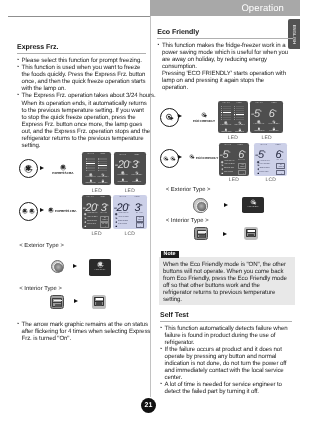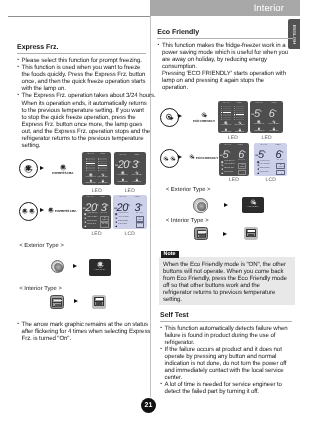--- a/index.html
+++ b/index.html
@@ -38,21 +38,21 @@
 .lcd .bigT{color:#1e2238;}
 .note-box{position:absolute;left:158.9px;top:257.4px;width:136.1px;height:47.9px;background:#e8e8e8;}
 .notetxt{position:absolute;left:4.2px;top:3.6px;font-size:6.1px;line-height:7.05px;color:#1d1d1d;letter-spacing:-0.1px;}
 .note-tab{position:absolute;left:160.5px;top:250.9px;width:18.2px;height:7.2px;background:#1c1c1c;color:#fff;font-size:5.4px;font-weight:bold;text-align:center;line-height:7.2px;z-index:3;}
 </style>
 </head>
 <body>
 
 <div class="page">
   <div class="hdrbar"></div>
-  <div class="hdrtitle">Interior</div>
+  <div class="hdrtitle">Operation</div>
   <div class="topline"></div>
   <div class="vdiv"></div>
   <div class="engtab">
       <span>ENGLISH</span>
     </div>
 
   <div class="colL">
     <h2>Express Frz.</h2>
     <div class="hrule"></div>
     <div>

